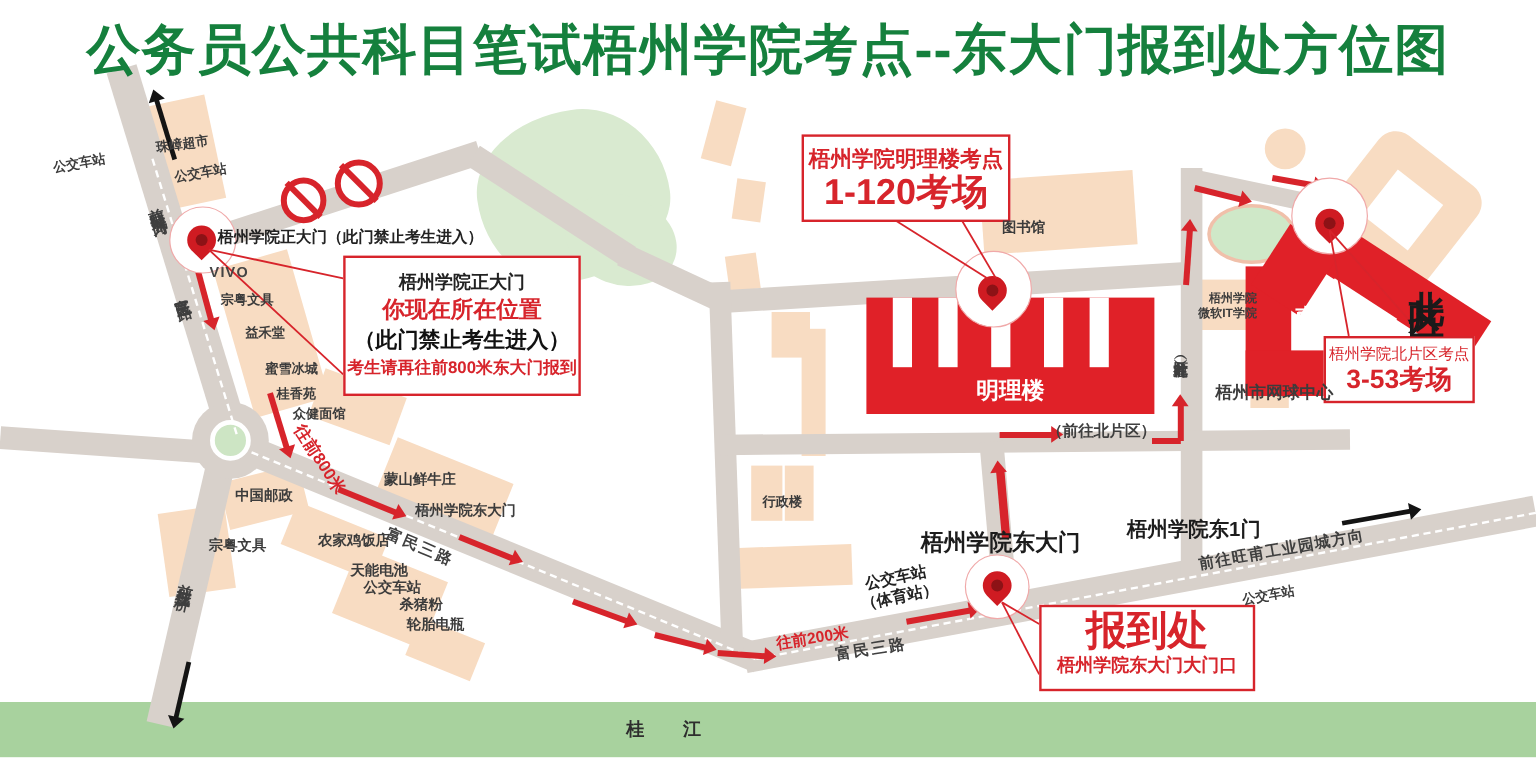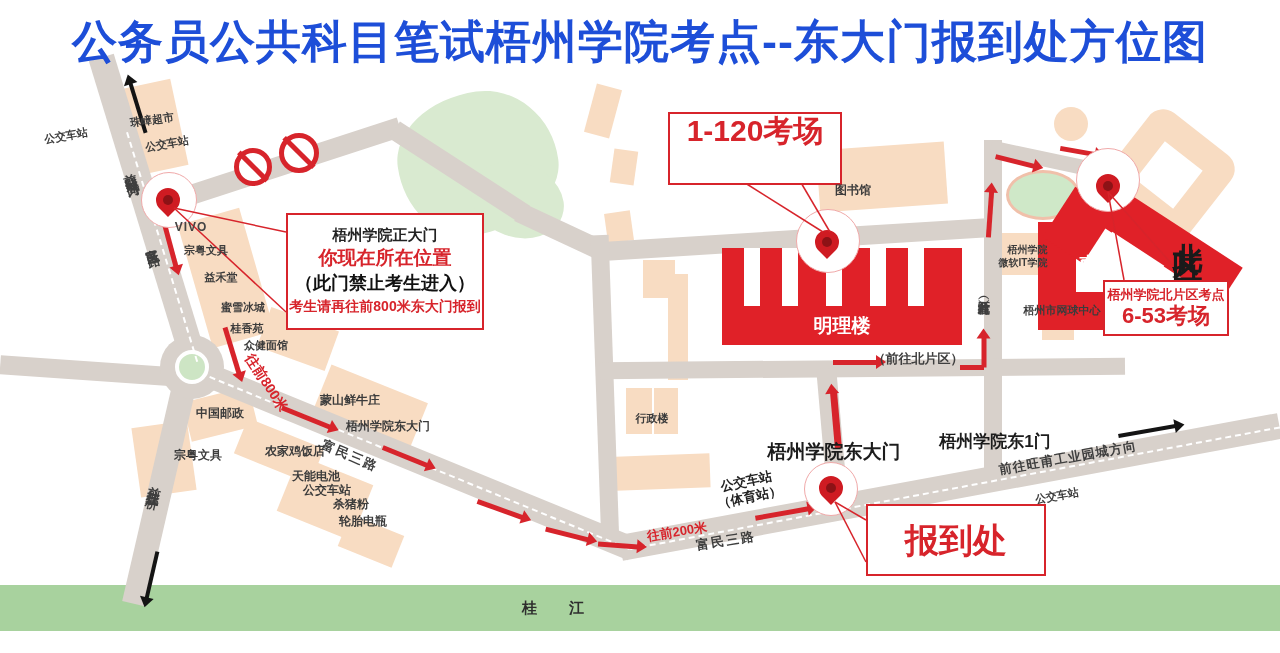--- a/index.html
+++ b/index.html
@@ -31,21 +31,21 @@
   .noe::before{content:'';position:absolute;left:-6px;right:-6px;top:50%;height:5px;
        margin-top:-3px;background:#d7242b;transform:rotate(45deg)}
   .dash{position:absolute;border-top:2px dashed #fff;transform-origin:0 0;z-index:7}
   #lines{position:absolute;left:0;top:0;z-index:28;pointer-events:none}
 </style>
 </head>
 <body>
 
 <div id="stage">
 
-  <div class="lab" style="left:640px;top:42px;font-size:45px;font-weight:900;color:#1d4ed8;letter-spacing:1px">公务员公共科目笔试梧州学院考点--东大门报到处方位图</div>
+  <div class="lab" style="left:640px;top:42px;font-size:45px;font-weight:900;color:#15803d;letter-spacing:1px">公务员公共科目笔试梧州学院考点--东大门报到处方位图</div>
 
   <div class="greenarea" style="left:398px;top:92px;width:160px;height:142px;border-radius:55% 45% 60% 40% / 45% 55% 45% 55%;transform:rotate(-8deg)"></div>
   <div class="greenarea" style="left:470px;top:163px;width:95px;height:74px;border-radius:50%;transform:rotate(20deg)"></div>
   <div class="greenarea" style="left:0;top:585px;width:1280px;height:46px;background:#a8d29e;border-radius:0"></div>
   <div class="lab" style="left:560px;top:608px;font-size:15px;color:#2e2e2e;letter-spacing:14px">桂  江</div>
 
   <div class="road" style="left:138px;top:50px;width:26px;height:340px;transform:rotate(-17deg)"></div>
   <div class="road" style="left:150px;top:357px;width:24px;height:250px;transform:rotate(13deg)"></div>
   <div class="road" style="left:0;top:362px;width:195px;height:19px;transform:rotate(4deg)"></div>
   <div class="road" style="left:180px;top:448px;width:470px;height:24px;transform:rotate(22.3deg)"></div>
@@ -152,32 +152,35 @@
   </svg>
 
   <div class="box" style="left:286px;top:213px;width:194px;height:106px;padding-top:7px;box-sizing:content-box">
     <div style="font-size:15px;font-weight:bold;color:#222;margin-top:4px">梧州学院正大门</div>
     <div style="font-size:19px;font-weight:bold;color:#d7242b">你现在所在位置</div>
     <div style="font-size:18px;font-weight:bold;color:#111">（此门禁止考生进入）</div>
     <div style="font-size:14px;font-weight:bold;color:#d7242b;margin-top:3px">考生请再往前800米东大门报到</div>
   </div>
 
   <div class="box" style="left:668px;top:112px;width:170px;height:69px">
+    <div style="font-size:18px;font-weight:bold;color:#d7242b;margin-top:6px">梧州学院明理楼考点</div>
     <div style="font-size:30px;font-weight:bold;color:#d7242b;line-height:1.1">1-120考场</div>
   </div>
 
   <div class="box" style="left:1103px;top:280px;width:122px;height:52px">
-    <div style="font-size:13px;font-weight:bold;color:#d7242b;margin-top:4px">梧州学院北片区考点</div>
-    <div style="font-size:22px;font-weight:bold;color:#d7242b;line-height:1.1">6-53考场</div>
+    <div style="font-size:13px;font-weight:normal;color:#d7242b;margin-top:4px">梧州学院北片区考点</div>
+    <div style="font-size:22px;font-weight:bold;color:#d7242b;line-height:1.1">3-53考场</div>
   </div>
 
   <div class="box" style="left:866px;top:504px;width:176px;height:68px">
-    <div style="font-size:34px;font-weight:bold;color:#d7242b;margin-top:16px;line-height:1.1">报到处</div>
-  </div>
-
+    <div style="font-size:34px;font-weight:bold;color:#d7242b;margin-top:2px;line-height:1.1">报到处</div>
+    <div style="font-size:15px;font-weight:bold;color:#d7242b">梧州学院东大门大门口</div>
+  </div>
+
+  <div class="lab" style="left:292px;top:198px;font-size:13px;font-weight:bold;color:#222">梧州学院正大门（此门禁止考生进入）</div>
   <div class="lab" style="left:834px;top:452px;font-size:19px;font-weight:bold;color:#1c1c1c">梧州学院东大门</div>
   <div class="lab" style="left:995px;top:441px;font-size:17px;font-weight:bold;color:#1c1c1c">梧州学院东1门</div>
 
   <div class="lab v" style="left:127px;top:170px;font-size:13px;color:#3f3f3f;transform:translate(-50%,-50%) rotate(-16deg);letter-spacing:2px">前往旺城方向</div>
   <div class="lab v" style="left:148px;top:243px;font-size:13px;color:#3f3f3f;transform:translate(-50%,-50%) rotate(-16deg);letter-spacing:2px">富民三路</div>
   <div class="lab v" style="left:156px;top:483px;font-size:13px;color:#3f3f3f;transform:translate(-50%,-50%) rotate(13deg);letter-spacing:2px">前往桂江二桥</div>
   <div class="lab" style="left:350px;top:456px;font-size:13px;color:#3f3f3f;transform:translate(-50%,-50%) rotate(23deg);letter-spacing:2px">富民三路</div>
   <div class="lab" style="left:726px;top:541px;font-size:13px;color:#3f3f3f;transform:translate(-50%,-50%) rotate(-9deg);letter-spacing:2px">富民三路</div>
   <div class="lab redtxt" style="left:266px;top:383px;font-size:14px;font-weight:bold;transform:translate(-50%,-50%) rotate(57deg)">往前800米</div>
   <div class="lab redtxt" style="left:677px;top:532px;font-size:13px;font-weight:bold;transform:translate(-50%,-50%) rotate(-9deg)">往前200米</div>
@@ -207,15 +210,15 @@
   <div class="lab" style="left:853px;top:190px;font-size:12px">图书馆</div>
   <div class="lab" style="left:748px;top:489px;font-size:13px;font-weight:bold;color:#222;text-align:center;transform:translate(-50%,-50%) rotate(-12deg);line-height:1.2">
     <div>公交车站</div>
     <div>（体育站）</div>
   </div>
   <div class="lab" style="left:1057px;top:496px;font-size:11px;transform:translate(-50%,-50%) rotate(-10deg)">公交车站</div>
   <div class="lab" style="left:1023px;top:256px;font-size:10px;text-align:right;line-height:1.25">
     <div>梧州学院</div>
     <div>微软IT学院</div>
   </div>
-  <div class="lab" style="left:1062px;top:310px;font-size:11px">梧州市网球中心</div>
+  <div class="lab" style="left:1062px;top:328px;font-size:14px">梧州市网球中心</div>
 
 </div>
 
 </body></html>

